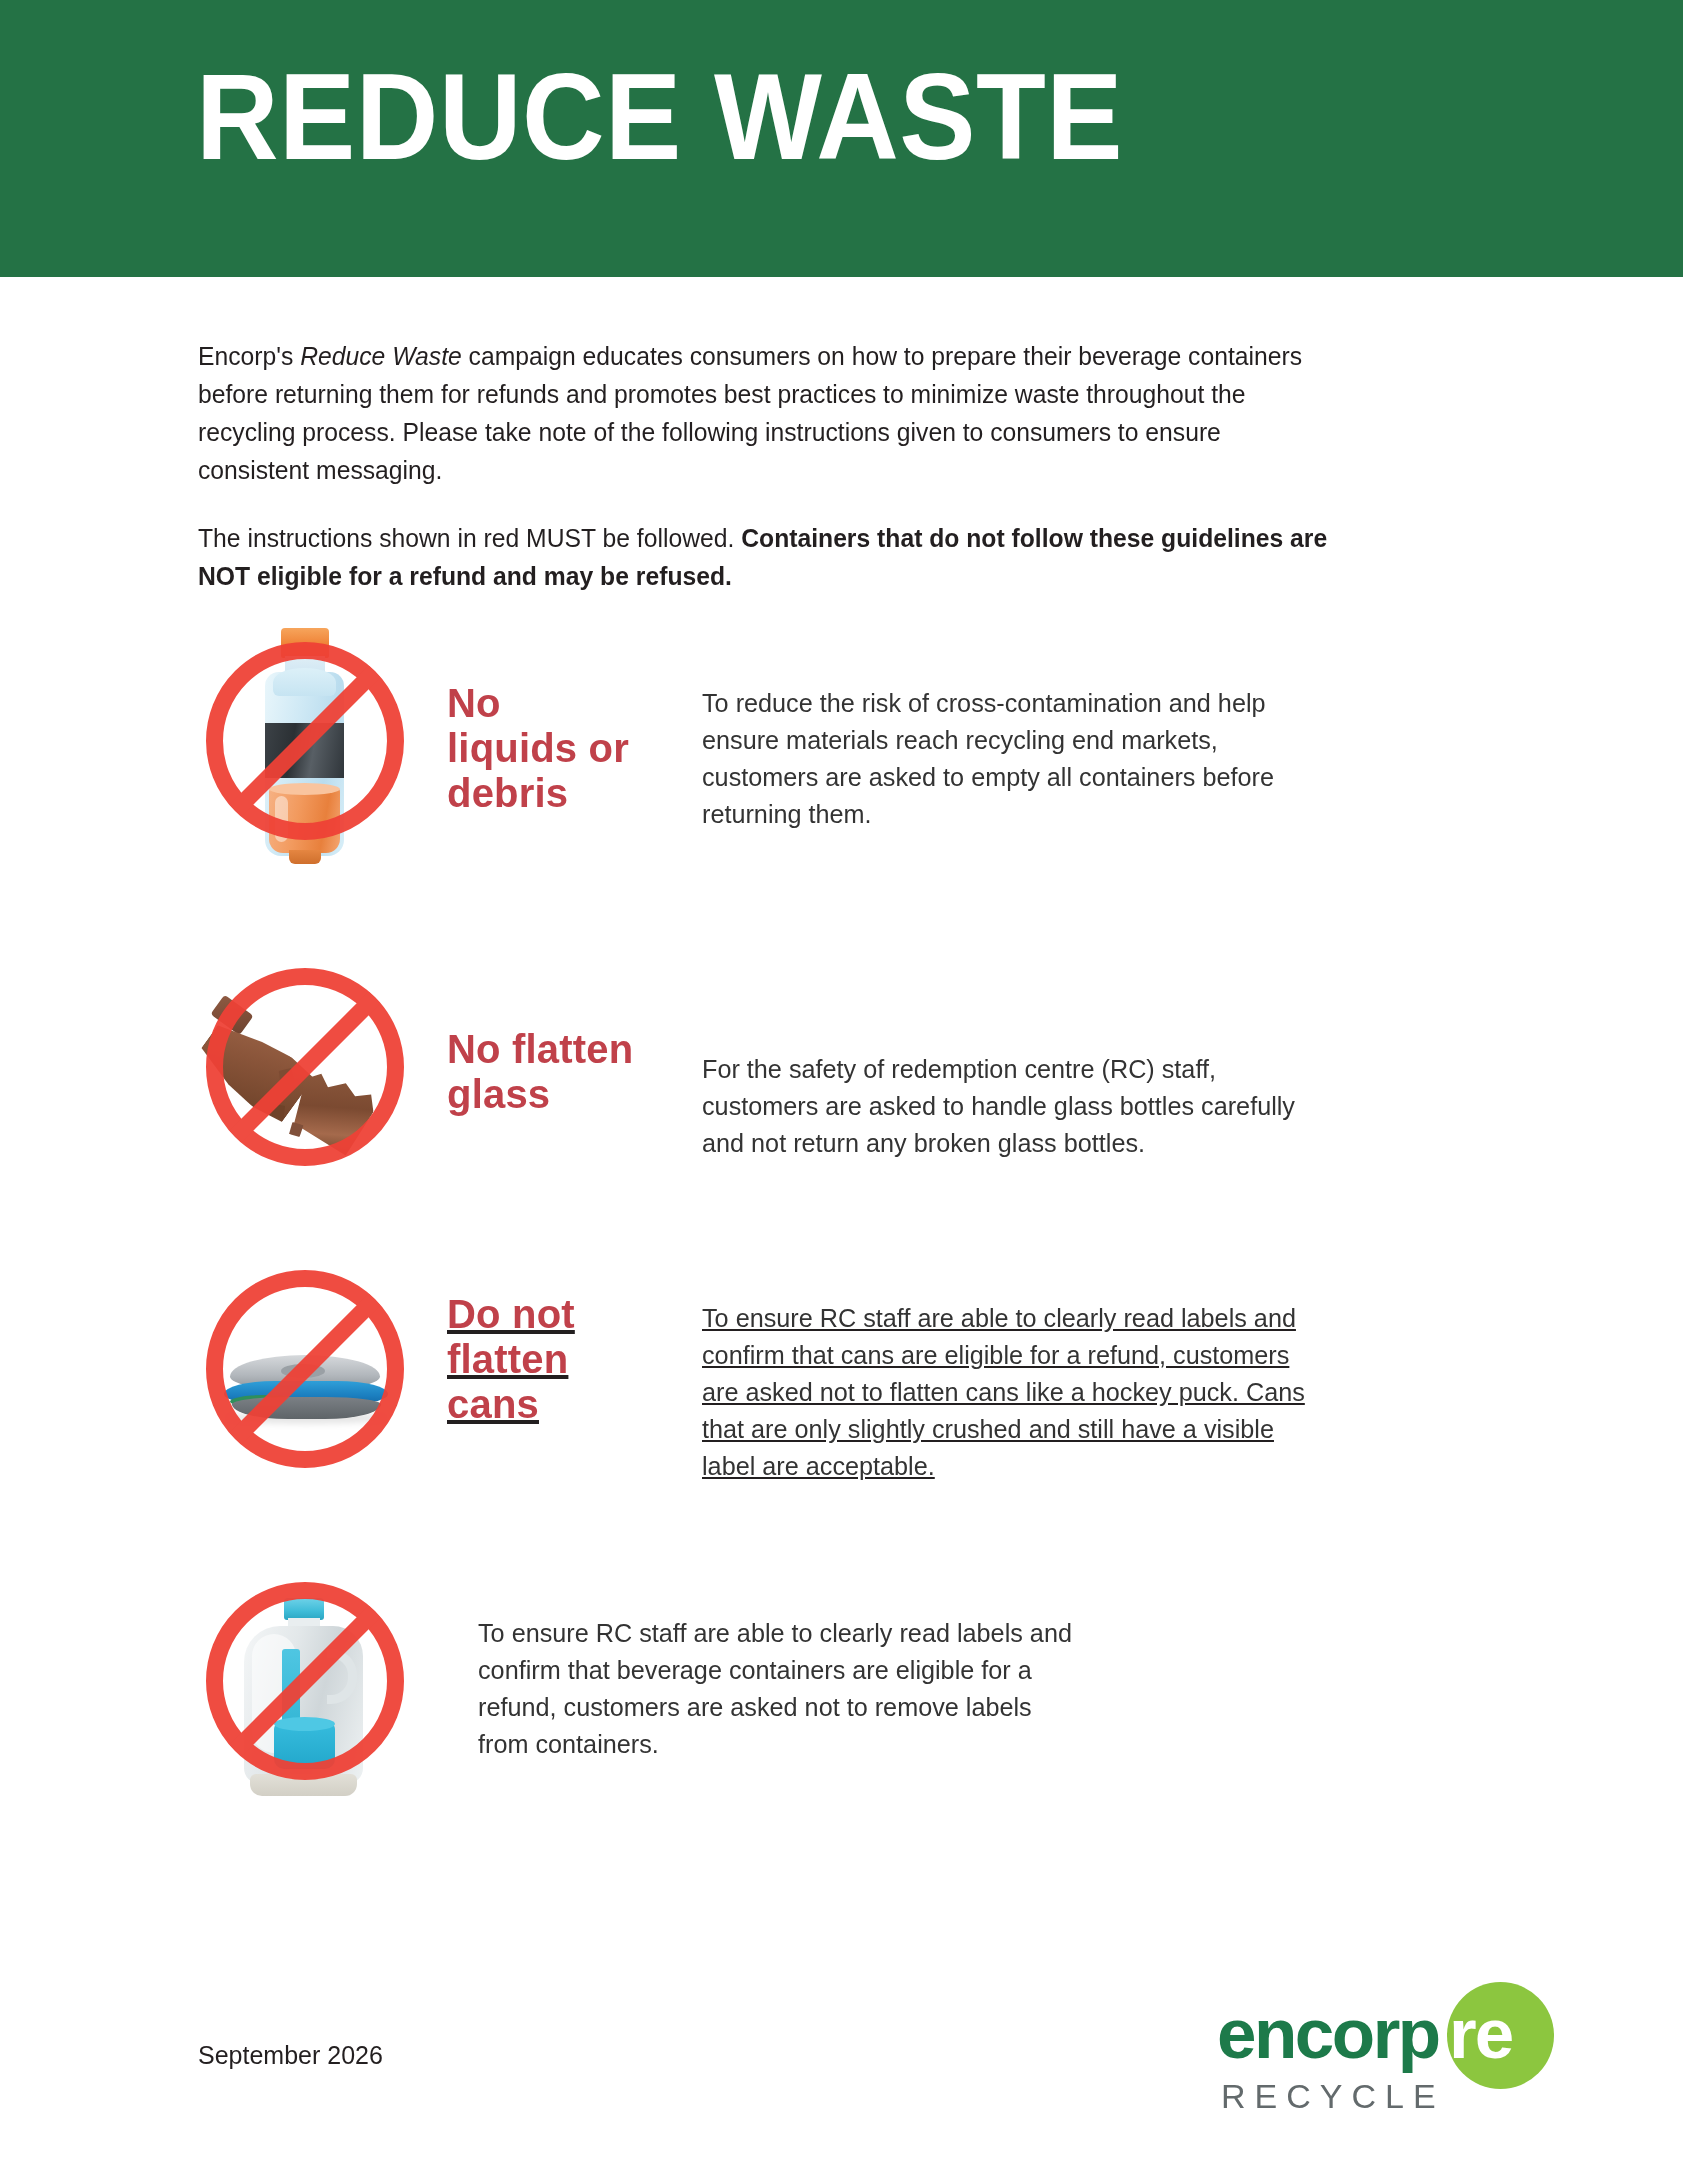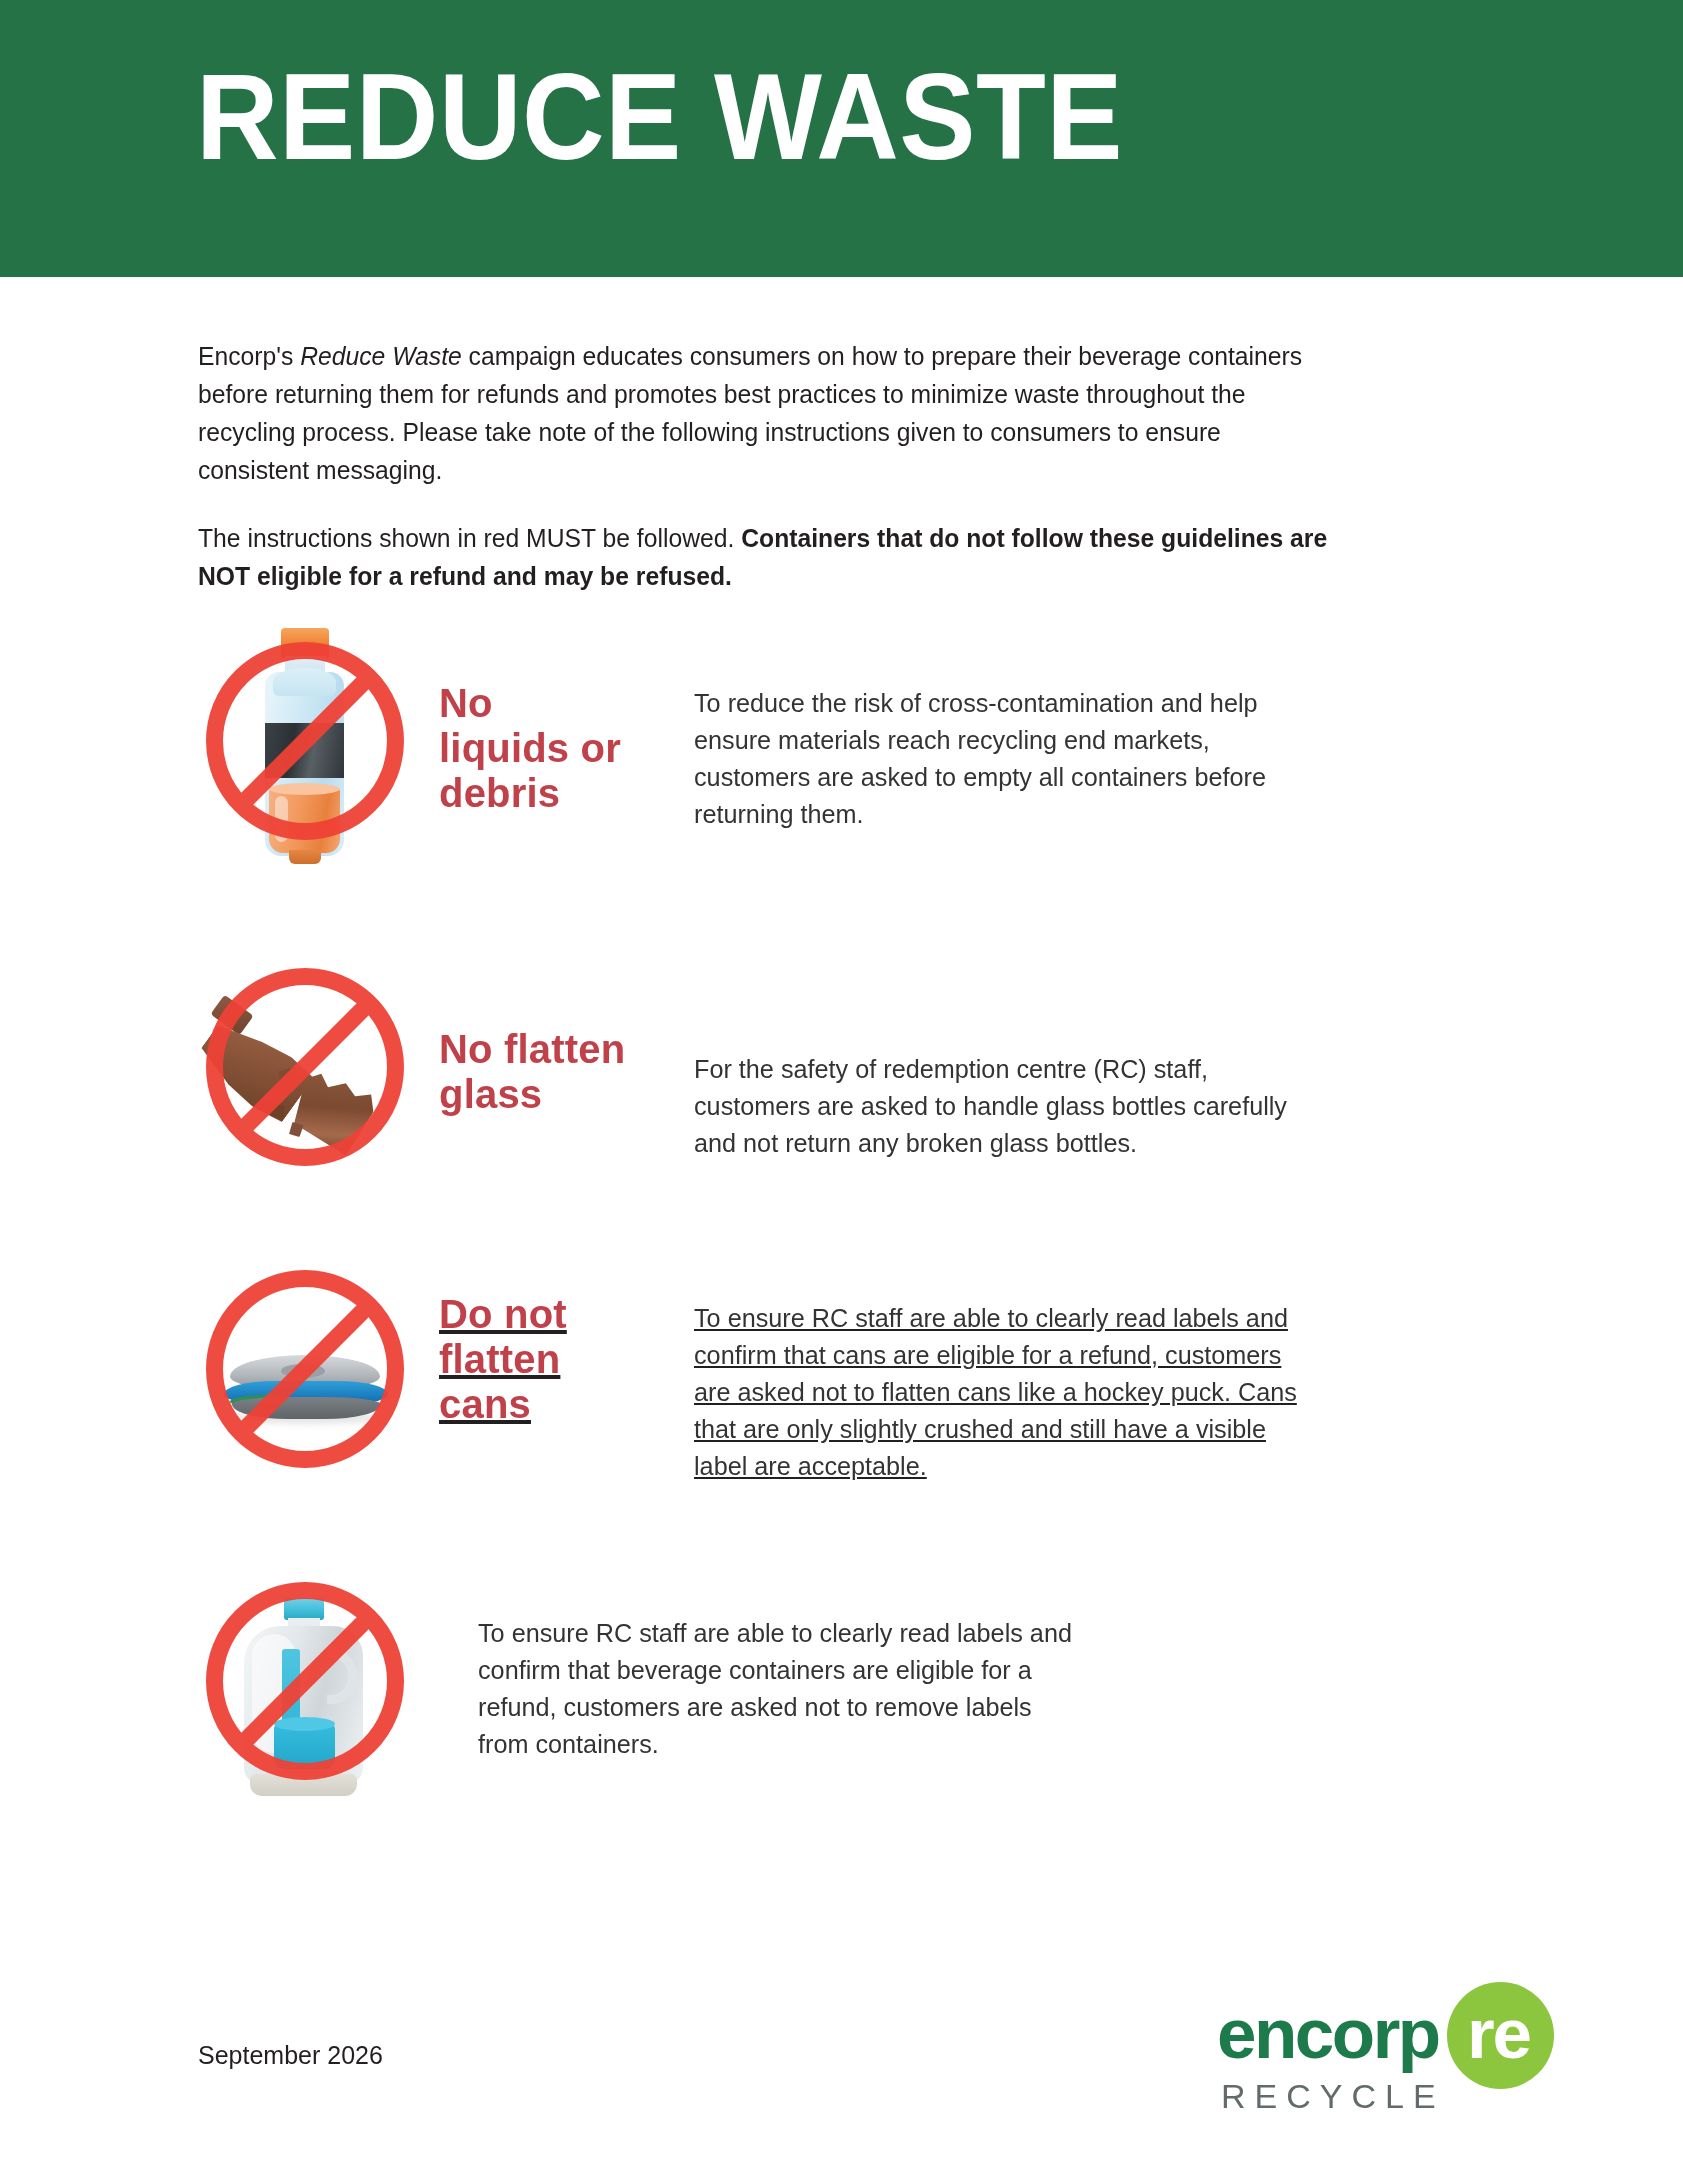--- a/index.html
+++ b/index.html
@@ -113,21 +113,21 @@
     width: 197px;
     height: 17px;
     background: #ef4136;
     transform: translate(-50%, -50%) rotate(-45deg);
     border-radius: 1px;
   }
 
   
   .heading {
     flex: 0 0 188px;
-    margin-left: 28px;
+    margin-left: 36px;
     padding-top: 57px;
     font-family: "Liberation Sans Narrow", "Liberation Sans", sans-serif;
     font-size: 40px;
     font-weight: 700;
     line-height: 45px;
     color: #c0414a;
     letter-spacing: 0.2px;
   }
   .sec-3 .heading, .sec-4 .heading { padding-top: 40px; }
   .sec-2 .heading { padding-top: 77px; }
@@ -332,21 +332,21 @@
     width: 107px;
     height: 107px;
     border-radius: 50%;
     background: #8cc63f;
   }
   .logo .re {
     position: absolute;
     right: 6px;
     top: 18px;
     width: 99px;
-    text-align: center;
+    text-align: left;
     font-family: "Liberation Sans", sans-serif;
     font-size: 71px;
     font-weight: 700;
     line-height: 71px;
     color: #ffffff;
     letter-spacing: -2px;
     margin-left: 24px;
   }
   .logo .encorp {
     position: absolute;

